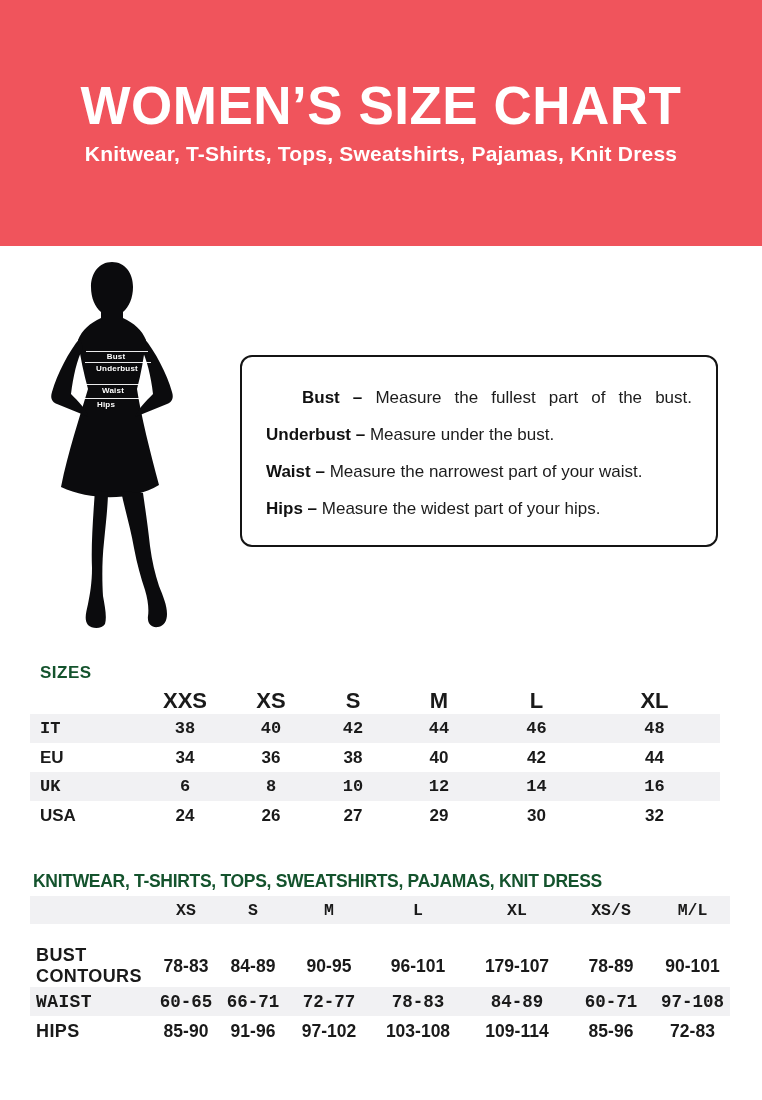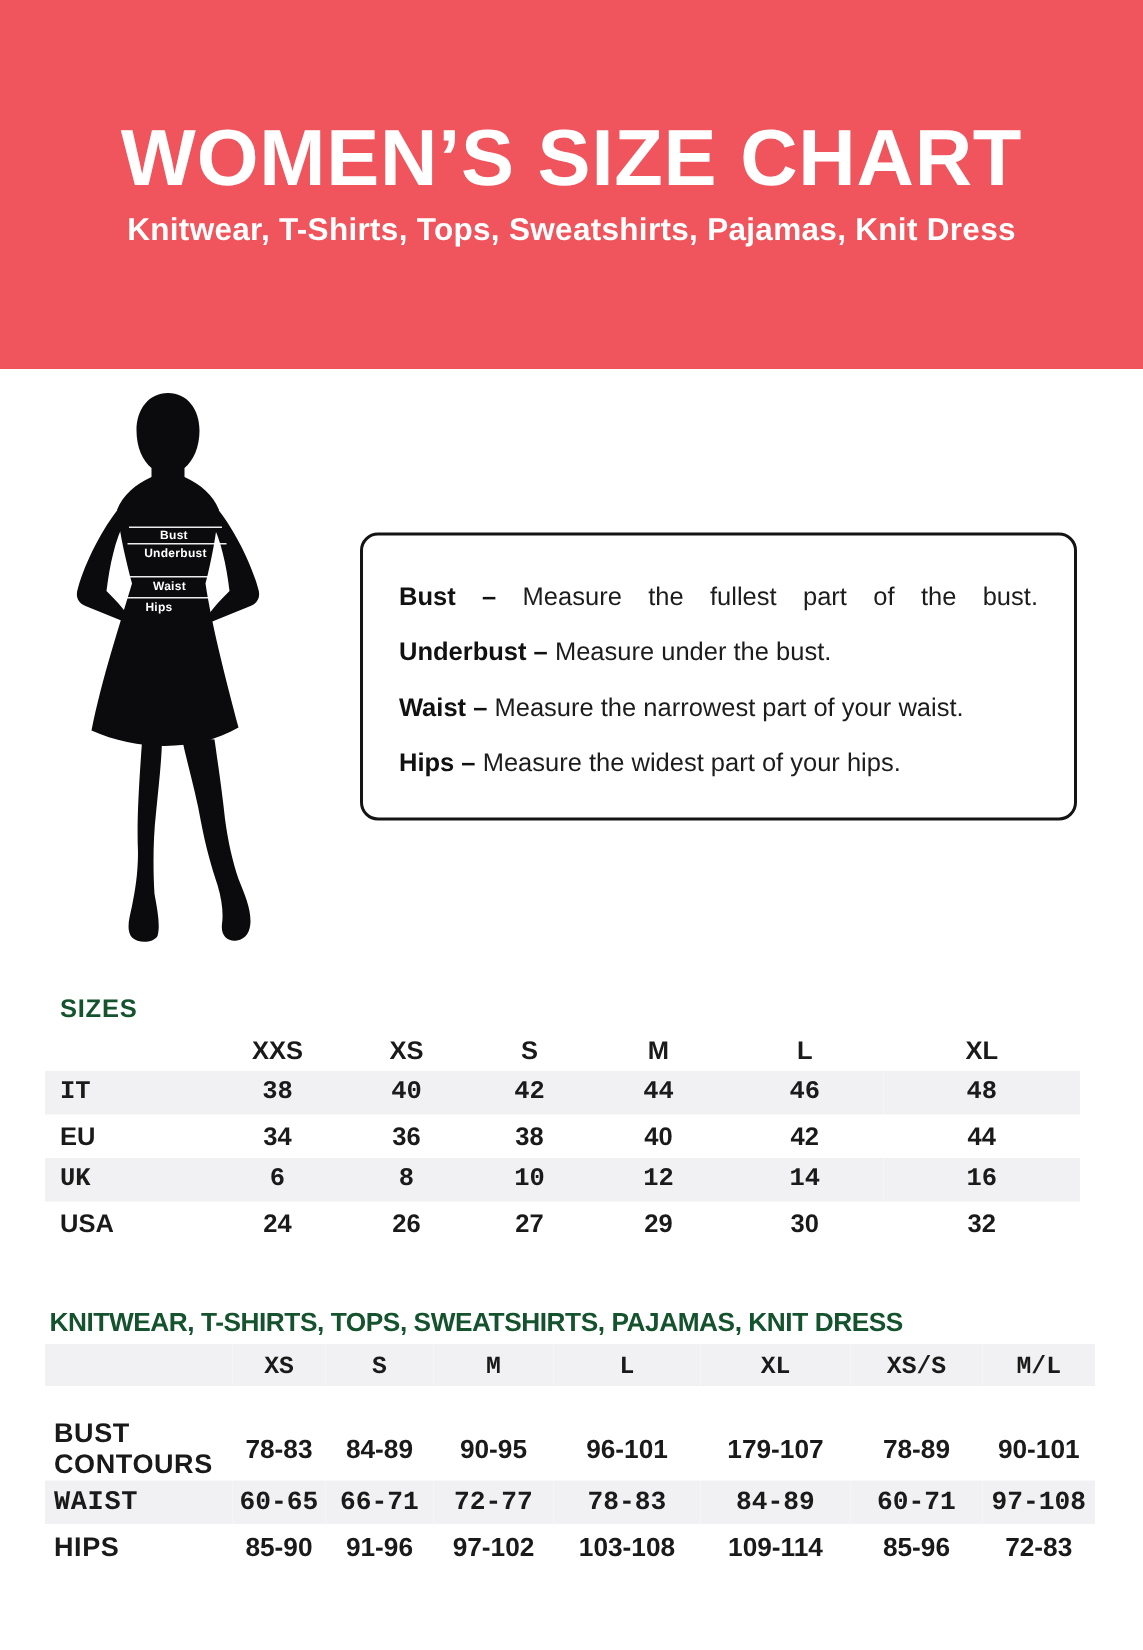--- a/index.html
+++ b/index.html
@@ -22,35 +22,35 @@
   .l-underbust      { left:78px; top:364px; width:78px; }
   .l-waist-line     { left:82px; top:384px; width:64px; }
   .l-waist          { left:80px; top:386px; width:66px; }
   .l-hips-line      { left:78px; top:398px; width:62px; }
   .l-hips           { left:74px; top:400px; width:64px; }
 
   
   .measure-box { position:absolute; left:240px; top:355px; width:478px; height:192px;
                  border:2px solid #141414; border-radius:12px; padding:22px 24px 0 24px; background:#fff; }
   .measure-item { font-size:17px; line-height:37px; color:#1c1c1c; white-space:nowrap; }
-  .measure-item.justify { text-align:justify; text-align-last:justify; white-space:normal; }
+  .measure-item.justify { text-align:justify; text-align-last:justify; white-space:normal;margin-left:36px; }
   .measure-term { font-weight:700; color:#111; }
   .measure-dash { font-weight:700; color:#111; }
 
   
   .section-heading { position:absolute; font-weight:700; color:#14532d; }
   .sizes-heading { left:40px; top:663px; font-size:17px; letter-spacing:.5px; }
   .knit-heading  { left:33px; top:871px; font-size:17.5px; font-weight:800; letter-spacing:-.3px; }
 
   table { border-collapse:collapse; table-layout:fixed; }
   td, th { font-weight:600; text-align:center; vertical-align:middle; color:#1a1a1a; }
   .row-shade { background:#F1F1F3;font-family:Liberation Mono, monospace; }
 
   .sizes-table { position:absolute; left:30px; top:687px; width:690px; }
-  .sizes-table th { height:27px; font-size:17px; font-weight:700; }
+  .sizes-table th { height:27px; font-size:22px; font-weight:700; }
   .sizes-table td { height:29px; font-size:17px; }
   .sizes-table .rlabel { text-align:left; padding-left:10px; font-weight:700; }
 
   .knit-table { position:absolute; left:30px; top:896px; width:700px; }
   .knit-table th { height:28px; font-size:16.5px; font-weight:600; }
   .knit-table td { font-size:17.5px; }
   .knit-table .spacer td { height:21px; background:#fff; }
   .knit-table .r-bust td { height:33px; }
   .knit-table .r-waist td { height:29px; }
   .knit-table .r-hips td { height:31px; }

